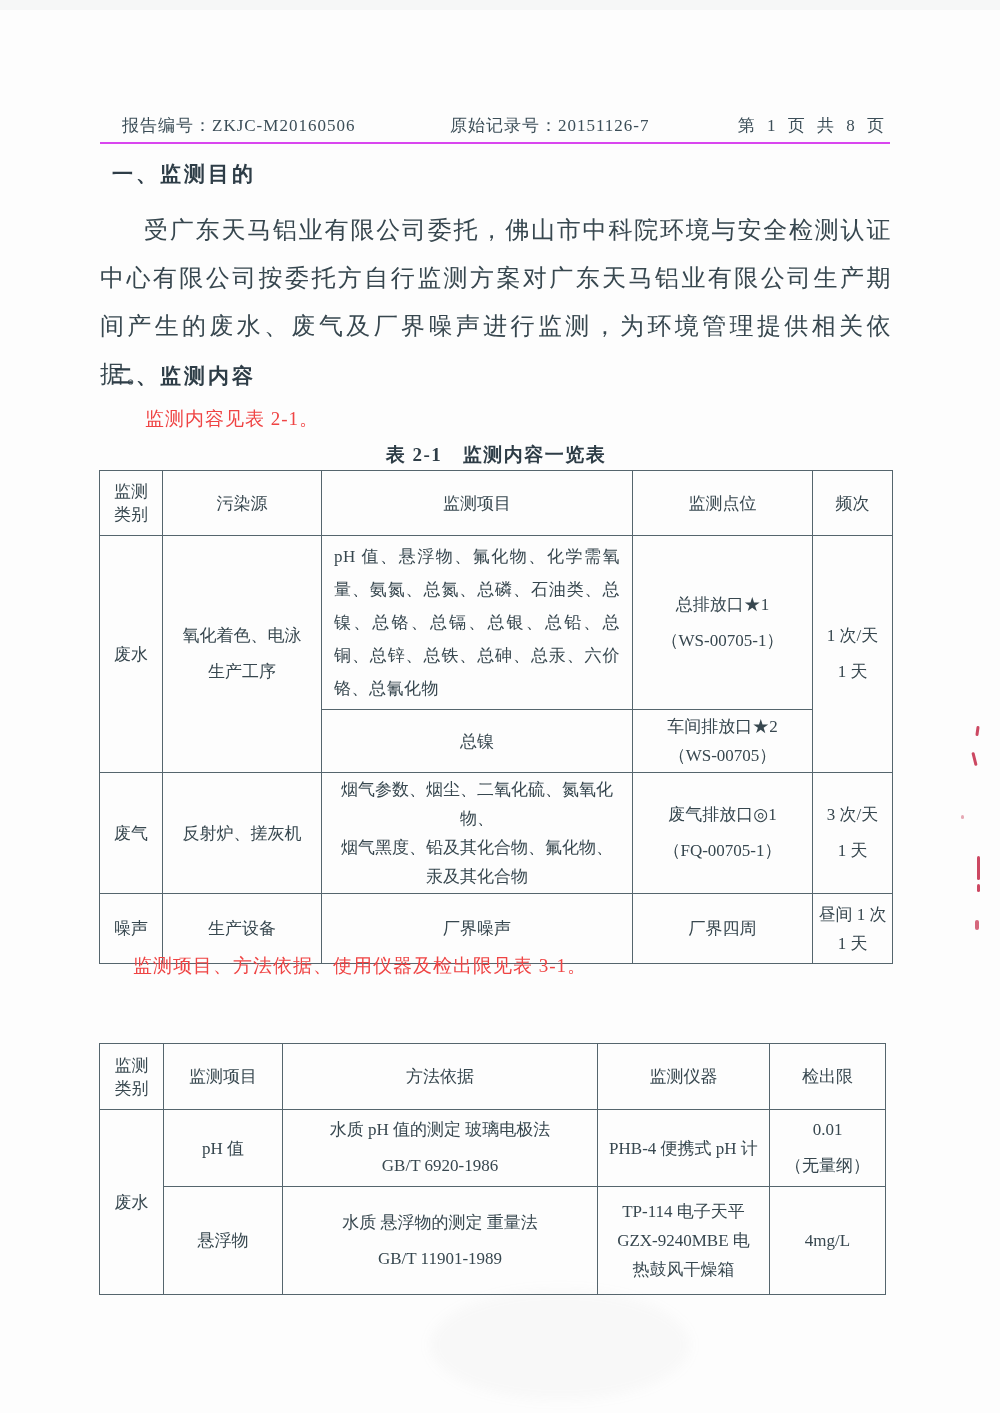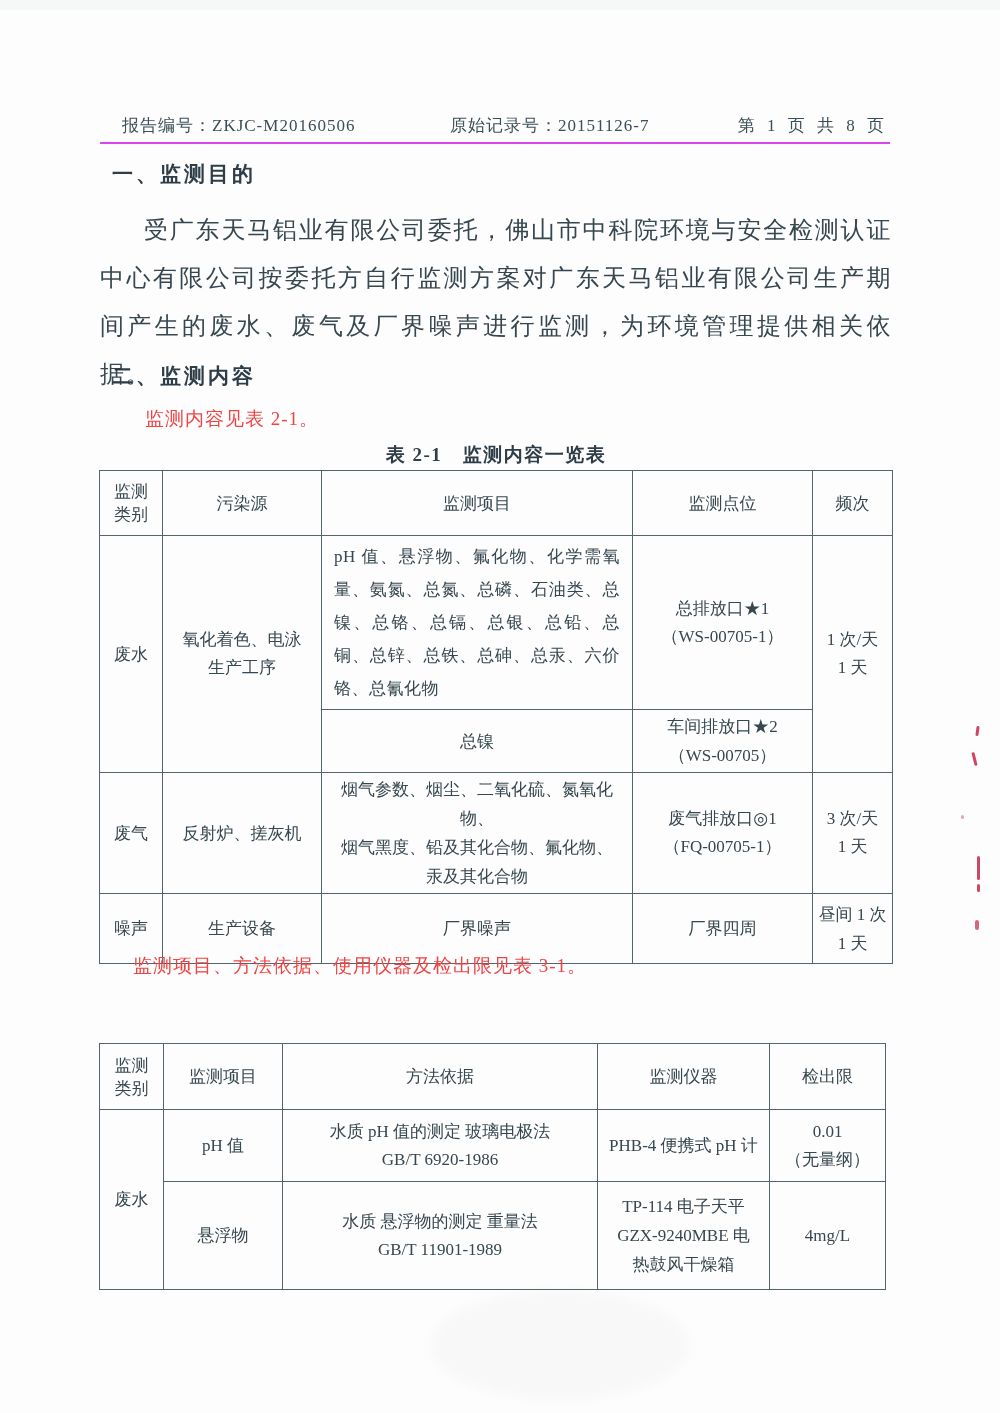--- a/index.html
+++ b/index.html
@@ -22,21 +22,21 @@
 
   .sec-title{position:absolute;left:112px;font-size:21px;font-weight:700;color:#2e3d47;letter-spacing:3px;}
   .para{position:absolute;left:100px;width:792px;font-size:24px;line-height:48px;letter-spacing:1.6px;text-align:justify;text-indent:44px;color:#37474f;}
   .intro{position:absolute;font-size:19px;letter-spacing:1px;color:#ef4444;}
   .tbl-caption{position:absolute;width:800px;text-align:center;font-size:19px;font-weight:700;letter-spacing:1.5px;color:#2e3d47;}
 
   table{border-collapse:collapse;table-layout:fixed;position:absolute;}
   td,th{border:1px solid #55656d;font-weight:400;text-align:center;vertical-align:middle;font-size:17px;color:#37474f;padding:2px 4px;box-sizing:border-box;}
   .pre{white-space:pre-line;}
   .just{text-align:justify;padding:4px 12px;line-height:33px;letter-spacing:0.5px;}
-  .lh38{line-height:28px;}
+  .lh38{line-height:36px;}
   .lh30{line-height:29px;}
   #t21{left:99px;top:470px;width:793px;}
   #t31{left:99px;top:1043px;width:786px;}
 
   
   .rmark{position:absolute;background:#c32846;border-radius:2px;opacity:0.85;}
 
   [data-name]{}
 </style>
 </head>

